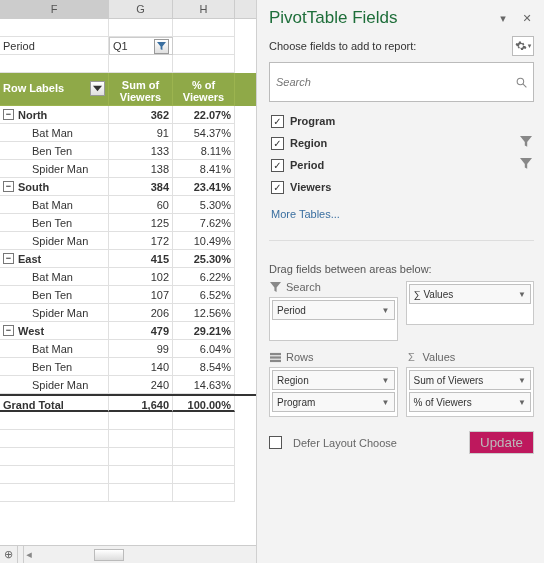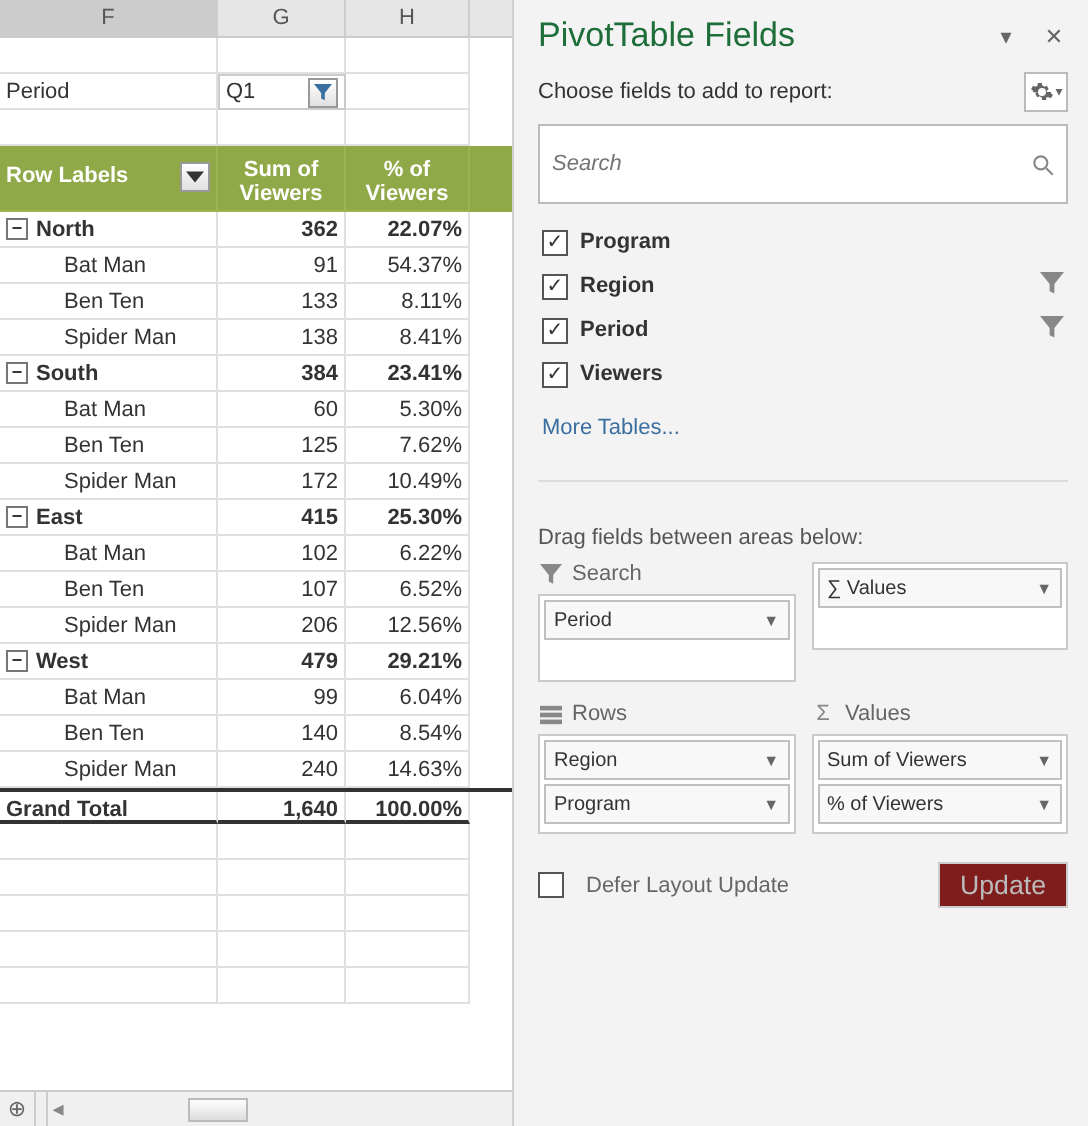--- a/index.html
+++ b/index.html
@@ -54,21 +54,21 @@
 .areas { display: grid; grid-template-columns: 1fr 1fr; grid-template-rows: auto auto; gap: 10px 8px; }
 .area { }
 .areahead { display: flex; align-items: center; gap: 5px; color: #666; margin-bottom: 4px; }
 .areaicon { width: 12px; height: 12px; display: inline-flex; align-items: center; justify-content: center; }
 .areabox { background: #fff; border: 1px solid #c9c9c9; min-height: 44px; padding: 2px; }
 .afield { height: 20px; border: 1px solid #c0c0c0; background: #f8f8f8; margin-bottom: 2px; display: flex; align-items: center; justify-content: space-between; padding: 0 4px; cursor: pointer; font-size: 10px; }
 .afield .dd { color: #666; font-size: 8px; }
 
 .footer { display: flex; justify-content: space-between; align-items: center; margin-top: 8px; padding-top: 6px; }
 .defer { display: flex; align-items: center; gap: 5px; color: #666; }
-.updatebtn { border: 1px solid #ccc; background: #7f1d1d; color: #bbb; padding: 3px 10px; cursor: default; }
+.updatebtn { border: 1px solid #ccc; background: #be185d; color: #bbb; padding: 3px 10px; cursor: default; }
 </style>
 </head>
 <body>
 
 <div class="left">
   <div class="colheads">
     <div class="cell cF csel">F</div>
     <div class="cell cG">G</div>
     <div class="cell cH">H</div>
   </div>
@@ -354,17 +354,17 @@
             <span>% of Viewers</span>
             <span class="dd">▼</span>
           </div>
         </div>
       </div>
     </div>
 
   <div class="footer">
     <label class="defer">
       <span class="chk"></span>
-        <span>Defer Layout Update</span>
+        <span>Defer Layout Choose</span>
     </label>
     <button class="updatebtn">Update</button>
   </div>
 </div>
 
 </body></html>

